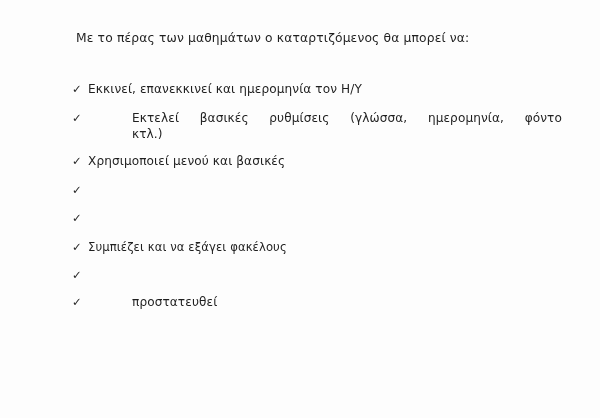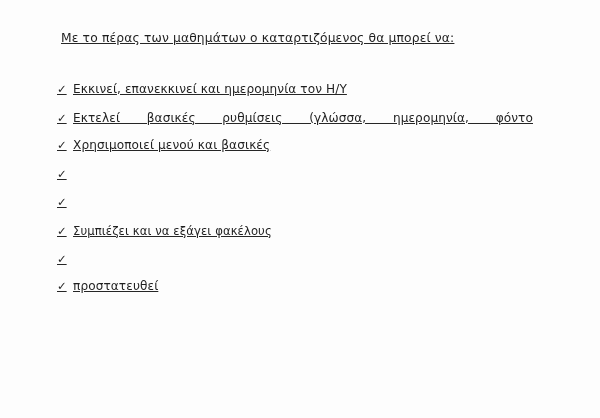--- a/index.html
+++ b/index.html
@@ -12,23 +12,22 @@
     background: #ffffff;
     font-family: "DejaVu Sans", sans-serif;
     color: #262626;
     overflow: hidden;
   }
   .page {
     position: relative;
     width: 600px;
     height: 418px;
     box-sizing: border-box;
-    padding: 30px 38px 10px 57px;
+    padding: 30px 38px 10px 72px;
     background: #fdfdfd;
-    text-decoration: underline;
   }
   .intro {
     font-size: 12.3px;
     line-height: 1.45;
     letter-spacing: 0.15px;
     color: #1f1f1f;
     max-width: 500px;
     margin: 0 0 34px 4px;
   }
   .list {
@@ -58,20 +57,21 @@
     max-width: 470px;
   }
   .item-text .second-line {
     display: block;
   }
   
   .justify .item-text {
     display: block;
     width: 460px;
     text-align: justify;
+    margin-left: 44px;
   }
   .justify .item-text .first-line {
     display: block;
     text-align: justify;
     text-align-last: justify;
   }
   .tight {
     margin-bottom: 11px;
   }
   .small {
@@ -90,20 +90,21 @@
 
     <li class="list-item">
       <span class="check">✓</span>
       <span class="item-text">Εκκινεί, επανεκκινεί και ημερομηνία τον Η/Υ</span>
     </li>
 
     <li class="list-item justify tight">
       <span class="check">✓</span>
       <span class="item-text">
         <span class="first-line">Εκτελεί βασικές ρυθμίσεις (γλώσσα, ημερομηνία, φόντο</span>
+        <span class="second-line">κτλ.)</span>
       </span>
     </li>
 
     <li class="list-item">
       <span class="check">✓</span>
       <span class="item-text">Χρησιμοποιεί μενού και βασικές</span>
     </li>
 
     <li class="list-item">
       <span class="check">✓</span>

